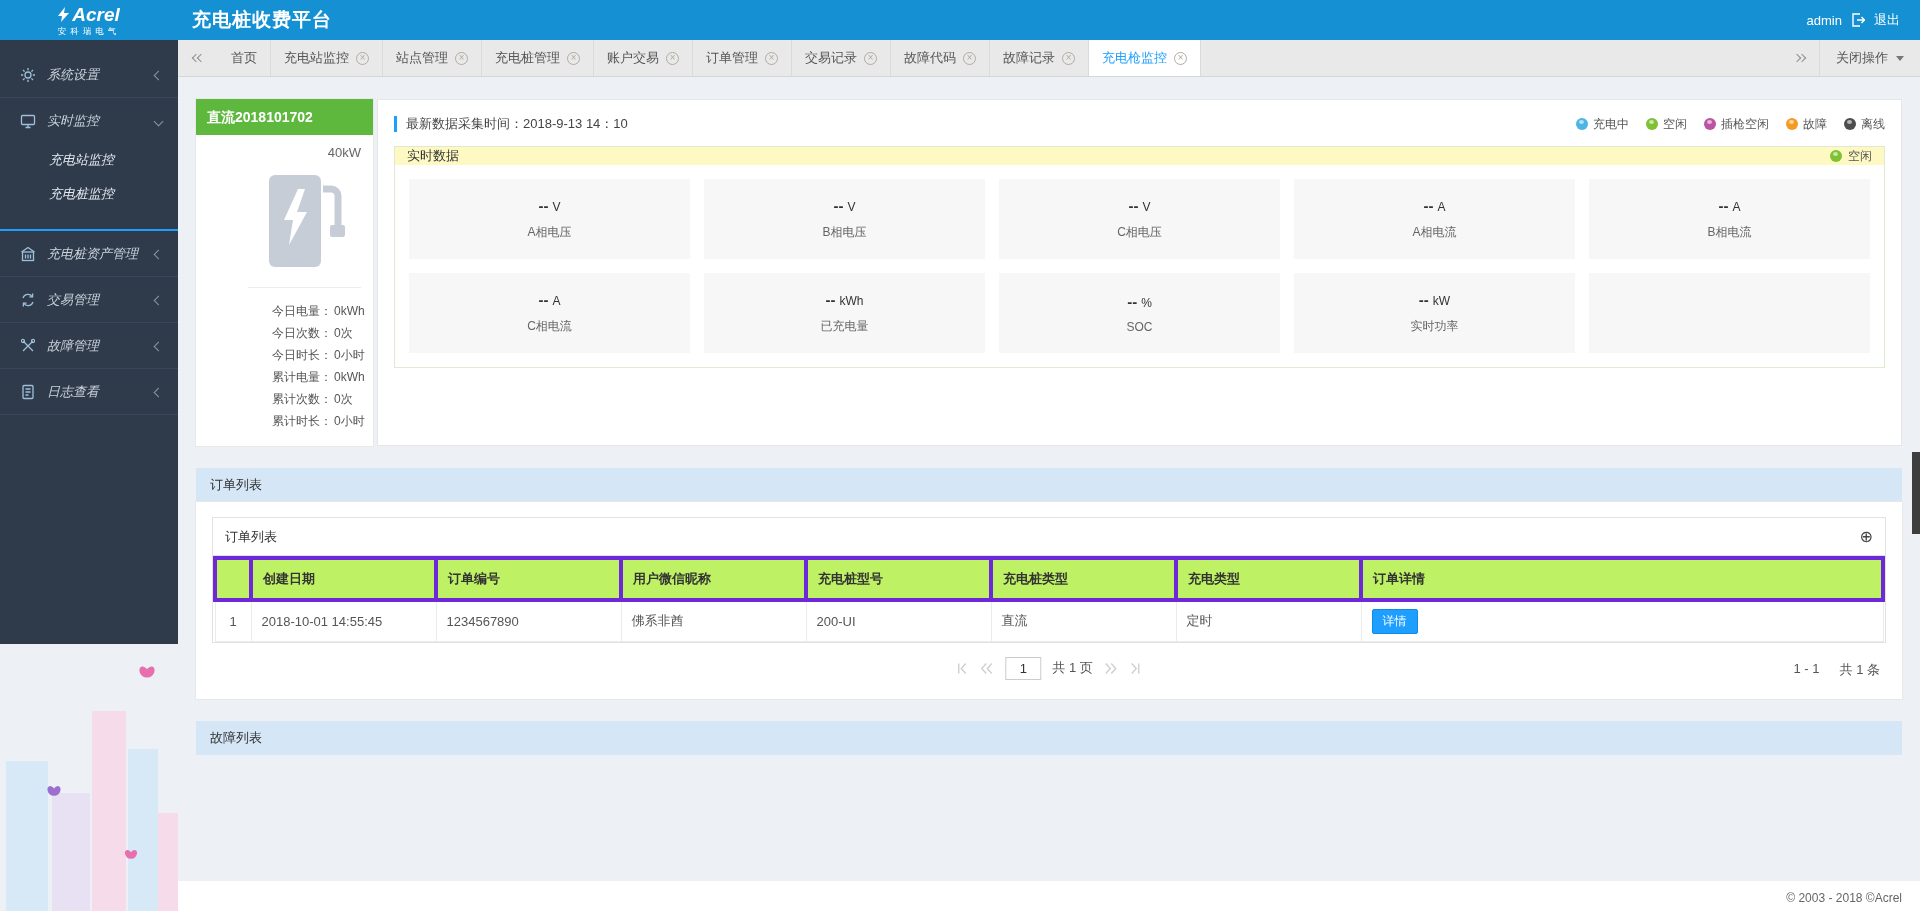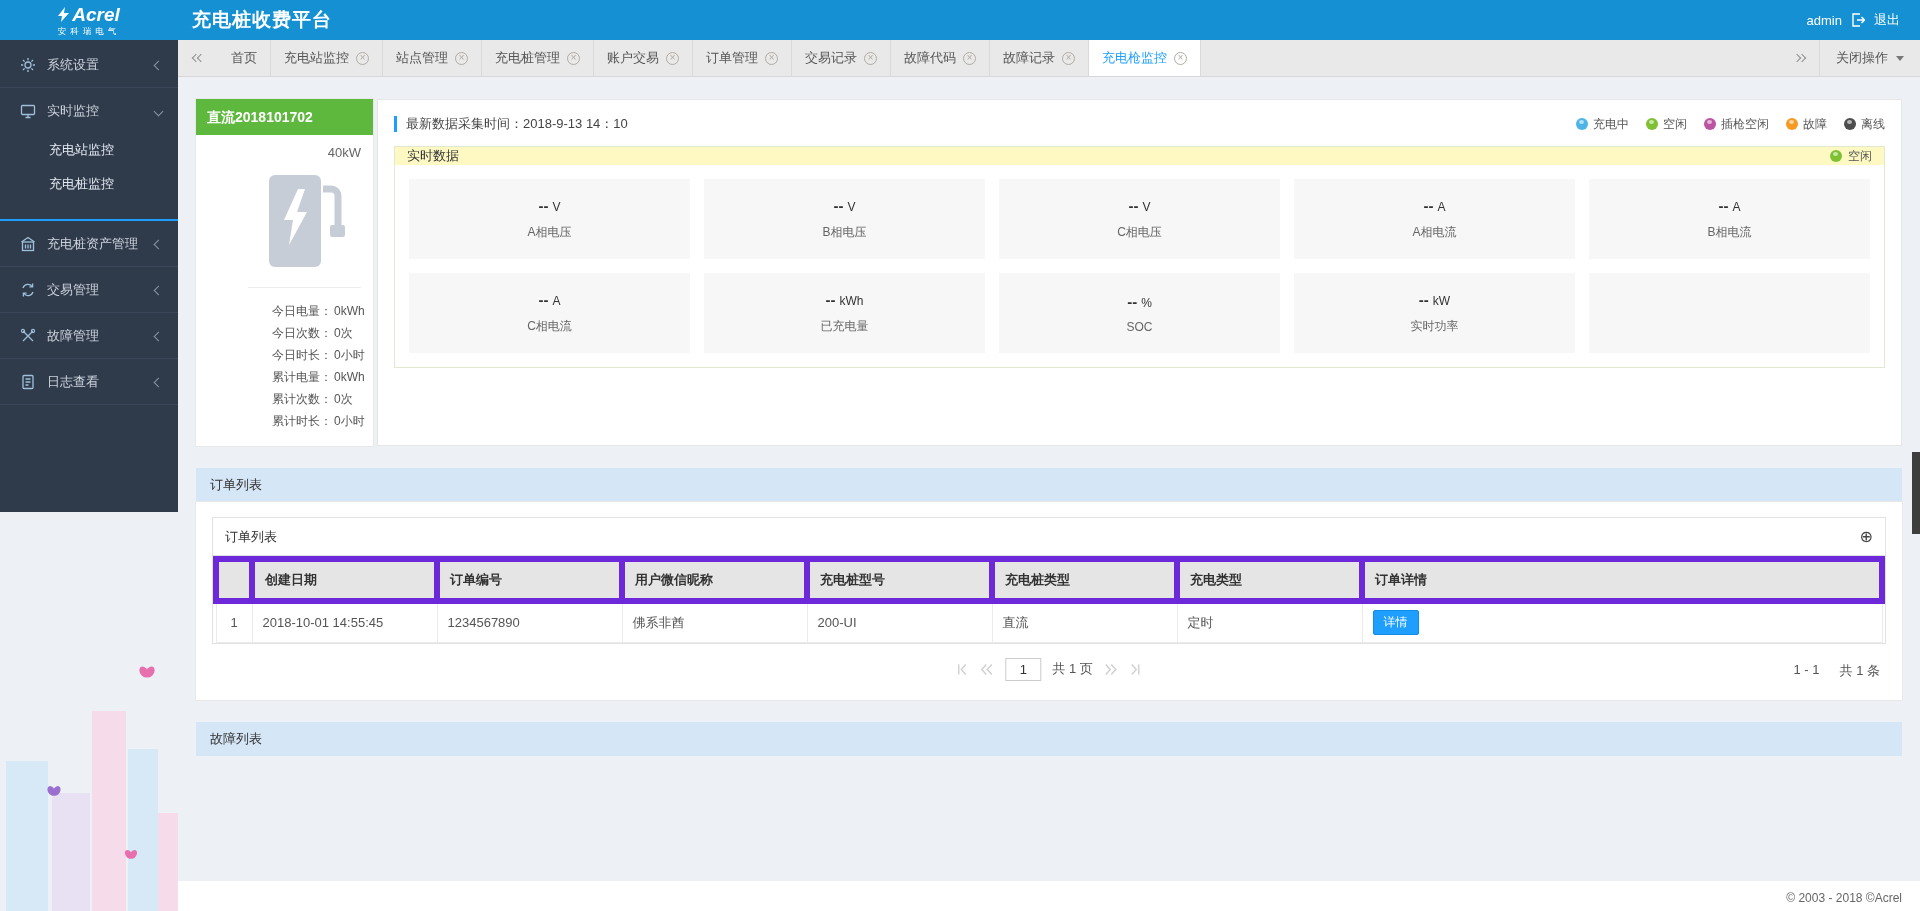--- a/index.html
+++ b/index.html
@@ -16,21 +16,21 @@
             display:flex; align-items:center; z-index:20; }
   .logo { width:178px; height:40px; display:flex; flex-direction:column; align-items:center;
           justify-content:center; color:#fff; line-height:1; }
   .logo-main { display:flex; align-items:center; gap:3px; font-style:italic; font-weight:bold; font-size:19px; }
   .logo-sub { font-size:8.5px; letter-spacing:4px; margin-top:3px; }
   .app-title { color:#fff; font-size:19px; font-weight:bold; margin-left:14px; letter-spacing:1px; }
   .header-right { margin-left:auto; display:flex; align-items:center; gap:9px; padding-right:20px;
                   color:#fff; font-size:13px; }
 
   
-  .sidebar { position:absolute; top:40px; left:0; width:178px; height:472px; background:#2f3a4b; padding-top:2px; }
+  .sidebar { position:absolute; top:40px; left:0; width:178px; height:604px; background:#2f3a4b; padding-top:12px;font-style:italic; }
   .menu-block { border-bottom:1px solid #3a4659; }
   .side-item { height:45px; display:flex; align-items:center; padding:0 16px 0 20px;
                color:#ccd3dc; font-size:13px; cursor:pointer; }
   .side-icon { width:16px; height:16px; margin-right:11px; flex:none; }
   .side-chev { margin-left:auto; }
   .chev { display:inline-block; width:7px; height:7px;
           border-right:1.5px solid #8a95a5; border-bottom:1.5px solid #8a95a5; }
   .chev-left { transform:rotate(135deg); }
   .chev-down { transform:rotate(45deg); }
   .submenu { padding:0 0 18px; }
@@ -100,21 +100,21 @@
   .section-bar { height:34px; background:#d5e6f6; line-height:34px; padding-left:14px;
                  font-size:13px; color:#333; margin-top:22px; }
   .orders-body { background:#fff; padding:15px 16px 16px; box-shadow:0 0 0 1px #e8e8e8; }
   .panel { border:1px solid #e2e2e2; }
   .panel-header { height:38px; display:flex; align-items:center; padding:0 12px;
                   font-size:13px; color:#333; border-bottom:1px solid #e2e2e2; }
   .plus-icon { margin-left:auto; font-size:16px; color:#444; cursor:pointer; line-height:1; }
   .plus-icon::before { content:"⊕"; }
 
   table { width:100%; border-collapse:collapse; font-size:13px; }
-  th { background:#e5e5e5; border:6px solid #6d28d9; height:42px; text-align:left;
+  th { background:#bef264; border:4px solid #6d28d9; height:42px; text-align:left;
        padding-left:10px; color:#333; font-weight:bold; }
   td { border:1px solid #ebebeb; height:41px; padding-left:10px; color:#555; background:#fff; }
   .col-idx { width:36px; text-align:center; padding-left:0; }
   .col-std { width:185px; }
   .detail-btn { background:#1e9fff; color:#fff; font-size:12px; padding:3px 10px;
                 border-radius:2px; border:1px solid #0e8ce8; cursor:pointer; }
 
   .pager { position:relative; margin-top:14px; height:26px; }
   .pager-center { position:absolute; left:50%; top:0; transform:translateX(-50%);
                   display:flex; align-items:center; gap:11px; }

